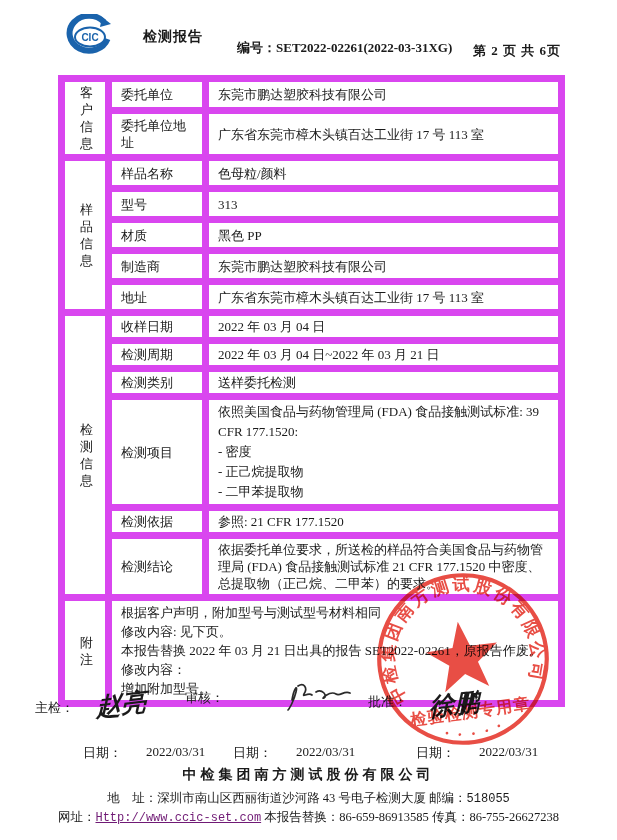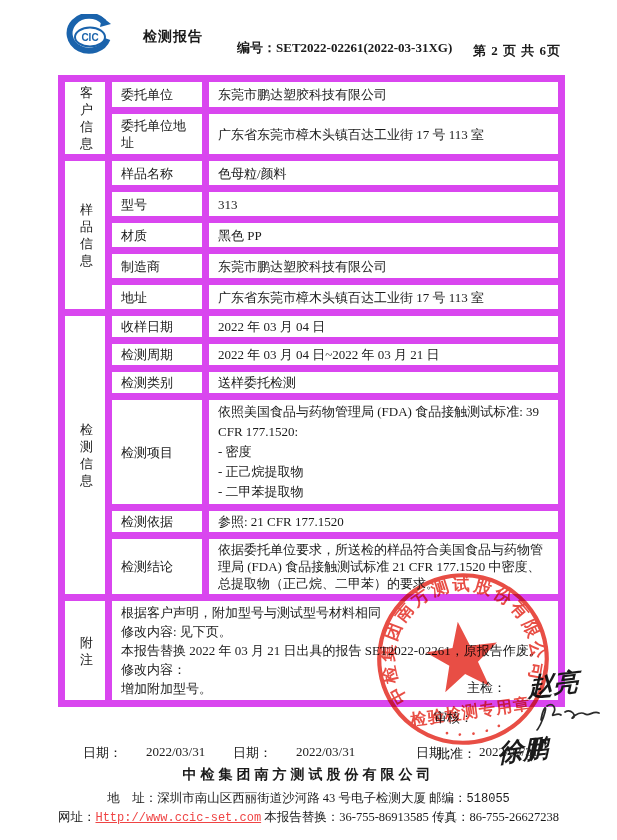--- a/index.html
+++ b/index.html
@@ -34,43 +34,43 @@
   tr.h31 { height:31px; }
   tr.h26 { height:26px; }
   td.items div { line-height:20px; }
   td.items { padding-top:4px; padding-bottom:4px; }
   td.concl { line-height:15px; padding-top:4px; padding-bottom:4px; }
   td.note { padding:5px 6px 5px 9px; }
   td.note div { line-height:19px; }
 
   
   .sig-area { position:absolute; left:0; top:672px; width:617px; }
-  .sig-row { display:flex; align-items:flex-end; height:46px; padding-left:35px;flex-direction:column; }
+  .sig-row { display:flex; align-items:flex-end; height:46px; padding-left:35px; }
   .sig-col1 { width:150px; display:flex; align-items:flex-end; }
   .sig-col2 { width:183px; display:flex; align-items:center;gap:28px; }
-  .sig-col3 { width:180px; display:flex; align-items:flex-end; }
+  .sig-col3 { width:180px; display:flex; align-items:flex-start; }
   .sig-label { font-size:13px; line-height:20px; white-space:nowrap; }
   .handwriting {
     font-size:25px; font-weight:bold; font-style:italic;
     transform:rotate(-7deg) skewX(-6deg);
     margin-left:22px; line-height:26px; white-space:nowrap;
   }
   .squiggle { margin-left:26px; margin-bottom:2px; }
   .date-row { display:flex; margin-top:26px; padding-left:83px; font-size:13px; }
   .date-col1 { width:150px; } .date-col2 { width:183px; } .date-col3 { width:180px; }
   .date-col1,.date-col2,.date-col3 { display:flex; white-space:nowrap; }
   .date-val { margin-left:24px; }
 
   
   .footer { position:absolute; left:0; top:766px; width:617px; text-align:center; }
   .company { font-size:14px; font-weight:bold; letter-spacing:4px; }
   .addr { margin-top:6px; font-size:12.5px; }
   .web { margin-top:2px; font-size:12.5px; }
   .mono { font-family:"Liberation Mono","DejaVu Sans Mono",monospace; font-size:12px; }
-  a.link { color:#ef4444; text-decoration:underline; }
+  a.link { color:#701a75; text-decoration:underline; }
 
   
   .stamp {
     position:absolute; left:374px; top:570px; width:178px; height:178px;
     transform:rotate(-8deg); opacity:0.88; mix-blend-mode:multiply;
     pointer-events:none;
   }
 </style>
 </head>
 <body>
@@ -206,21 +206,21 @@
   </div>
 
   <div class="footer">
     <div class="company">中检集团南方测试股份有限公司</div>
     <div class="addr">
       <span>地　址：</span><span>深圳市南山区西丽街道沙河路 43 号电子检测大厦</span>
       <span>邮编：</span><span class="mono">518055</span>
     </div>
     <div class="web">
       <span>网址：</span><a class="link mono" href="#">Http://www.ccic-set.com</a>
-      <span>本报告替换：</span><span>36-755-86913585</span>
+      <span>本报告替换：</span><span>86-659-86913585</span>
       <span>传真：</span><span>86-755-26627238</span>
     </div>
   </div>
 
   <div class="stamp">
     <svg width="178" height="178" viewBox="0 0 170 170">
       <circle cx="85" cy="85" r="80" fill="none" stroke="#e5352b" stroke-width="4"></circle>
       <defs>
         <path id="ringArc" d="M 27.8,118 A 66,66 0 1 1 142.2,118" fill="none"></path>
       </defs>

